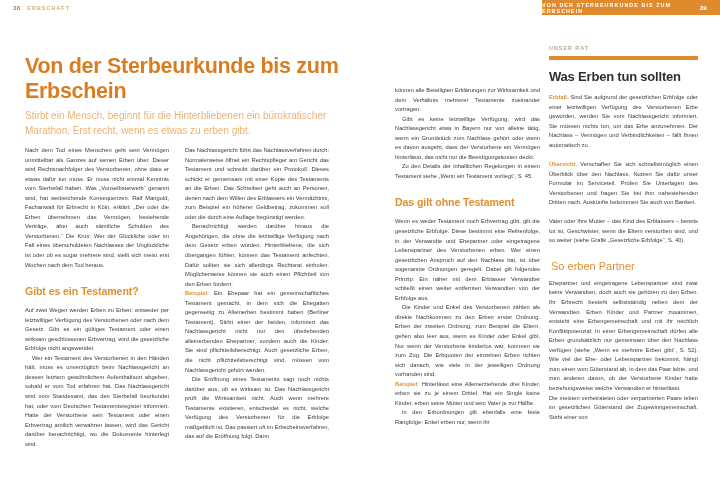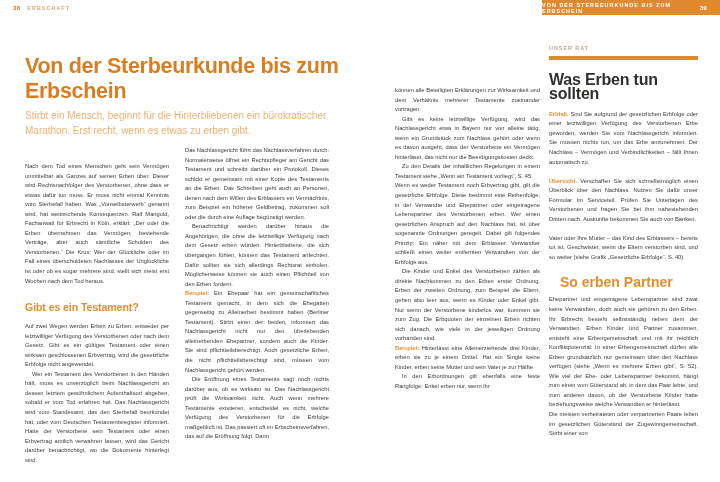--- a/index.html
+++ b/index.html
@@ -87,21 +87,21 @@
   
   .col {
     position: absolute;
     font-size: 5.75px;
     line-height: 9.55px;
     text-align: justify;
     color: #3b3b39;
   }
   .col p { margin: 0; }
   .col p.indent { text-indent: 7px; }
-  .col1 { left: 25px;  top: 162px; width: 144px; }
+  .col1 { left: 25px;  top: 146px; width: 144px; }
   .col2 { left: 185px; top: 146px; width: 144px; }
   .col3 { left: 395px; top: 86px;  width: 145px; }
 
   .sechead {
     font-size: 10.6px;
     line-height: 13px;
     font-weight: bold;
     color: #e09030;
     margin: 15px 0 8px 0;
     letter-spacing: -0.1px;
@@ -126,40 +126,40 @@
     text-transform: uppercase;
     margin-bottom: 5px;
   }
   .rule {
     width: 100%;
     height: 3.5px;
     background: #e08a2e;
     margin-bottom: 8px;
   }
   .sb-title {
-    font-size: 16px;
+    font-size: 13px;
     line-height: 14px;
     font-weight: bold;
     color: #2f2f2d;
     margin-bottom: 9px;
     letter-spacing: -0.2px;
   }
   .sb-body {
     font-size: 5.75px;
     line-height: 9.55px;
     text-align: justify;
     color: #3b3b39;
   }
   .sb-body p { margin: 0; }
   .sb-sechead {
-    font-size: 14px;
+    font-size: 11px;
     line-height: 12px;
-    font-weight: bold;
+    font-weight: normal;
     color: #e09030;
-    margin: 14px 0 7px 11px;
+    margin: 14px 0 7px 2px;
   }
   .gap { height: 9.5px; }
 </style>
 </head>
 <body>
 
 <div class="runhead">
   <div class="runhead-left">
     <span class="folio">38</span>
     <span class="runhead-text">ERBSCHAFT</span>
@@ -184,20 +184,21 @@
   <p>Das Nachlassgericht führt das Nachlassverfahren durch: Normalerweise öffnet ein Rechtspfleger am Gericht das Testament und schreibt darüber ein Protokoll. Dieses schickt er gemeinsam mit einer Kopie des Testaments an die Erben. Das Schreiben geht auch an Personen, denen nach dem Willen des Erblassers ein Vermächtnis, zum Beispiel ein höherer Geldbetrag, zukommen soll oder die durch eine Auflage begünstigt werden.</p>
   <p class="indent">Benachrichtigt werden darüber hinaus die Angehörigen, die ohne die letztwillige Verfügung nach dem Gesetz erben würden. Hinterbliebene, die sich übergangen fühlen, können das Testament anfechten. Dafür sollten sie sich allerdings Rechtsrat einholen. Möglicherweise können sie auch einen Pflichtteil von den Erben fordern.</p>
   <p><span class="lead">Beispiel:</span> <span>Ein Ehepaar hat ein gemeinschaftliches Testament gemacht, in dem sich die Ehegatten gegenseitig zu Alleinerben bestimmt haben (Berliner Testament). Stirbt einer der beiden, informiert das Nachlassgericht nicht nur den überlebenden alleinerbenden Ehepartner, sondern auch die Kinder. Sie sind pflichtteilsberechtigt. Auch gesetzliche Erben, die nicht pflichtteilsberechtigt sind, müssen vom Nachlassgericht gehört werden.</span></p>
   <p class="indent">Die Eröffnung eines Testaments sagt noch nichts darüber aus, ob es wirksam ist. Das Nachlassgericht prüft die Wirksamkeit nicht. Auch wenn mehrere Testamente existieren, entscheidet es nicht, welche Verfügung des Verstorbenen für die Erbfolge maßgeblich ist. Das passiert oft im Erbscheinsverfahren, das auf die Eröffnung folgt. Dann</p>
 </div>
 
 <div class="col col3">
   <p>können alle Beteiligten Erklärungen zur Wirksamkeit und dem Verhältnis mehrerer Testamente zueinander vortragen.</p>
   <p class="indent">Gibt es keine letztwillige Verfügung, wird das Nachlassgericht etwa in Bayern nur von alleine tätig, wenn ein Grundstück zum Nachlass gehört oder wenn es davon ausgeht, dass der Verstorbene ein Vermögen hinterlässt, das nicht nur die Beerdigungskosten deckt.</p>
   <p class="indent">Zu den Details der inhaltlichen Regelungen in einem Testament siehe „Wenn ein Testament vorliegt“, S. 45.</p>
+  <h2 class="sechead">Das gilt ohne Testament</h2>
   <p>Wenn es weder Testament noch Erbvertrag gibt, gilt die gesetzliche Erbfolge. Diese bestimmt eine Reihenfolge, in der Verwandte und Ehepartner oder eingetragene Lebenspartner des Verstorbenen erben. Wer einen gesetzlichen Anspruch auf den Nachlass hat, ist über sogenannte Ordnungen geregelt. Dabei gilt folgendes Prinzip: Ein näher mit dem Erblasser Verwandter schließt einen weiter entfernten Verwandten von der Erbfolge aus.</p>
   <p class="indent">Die Kinder und Enkel des Verstorbenen zählen als direkte Nachkommen zu den Erben erster Ordnung. Erben der zweiten Ordnung, zum Beispiel die Eltern, gehen also leer aus, wenn es Kinder oder Enkel gibt. Nur wenn der Verstorbene kinderlos war, kommen sie zum Zug. Die Erbquoten der einzelnen Erben richten sich danach, wie viele in der jeweiligen Ordnung vorhanden sind.</p>
   <p><span class="lead">Beispiel:</span> <span>Hinterlässt eine Alleinerziehende drei Kinder, erben sie zu je einem Drittel. Hat ein Single keine Kinder, erben seine Mutter und sein Vater je zur Hälfte.</span></p>
   <p class="indent">In den Erbordnungen gilt ebenfalls eine feste Rangfolge: Enkel erben nur, wenn ihr</p>
 </div>
 
 <aside class="sidebar">
   <div class="kicker">UNSER RAT</div>
   <div class="rule"></div>
   <h2 class="sb-title">Was Erben tun sollten</h2>

